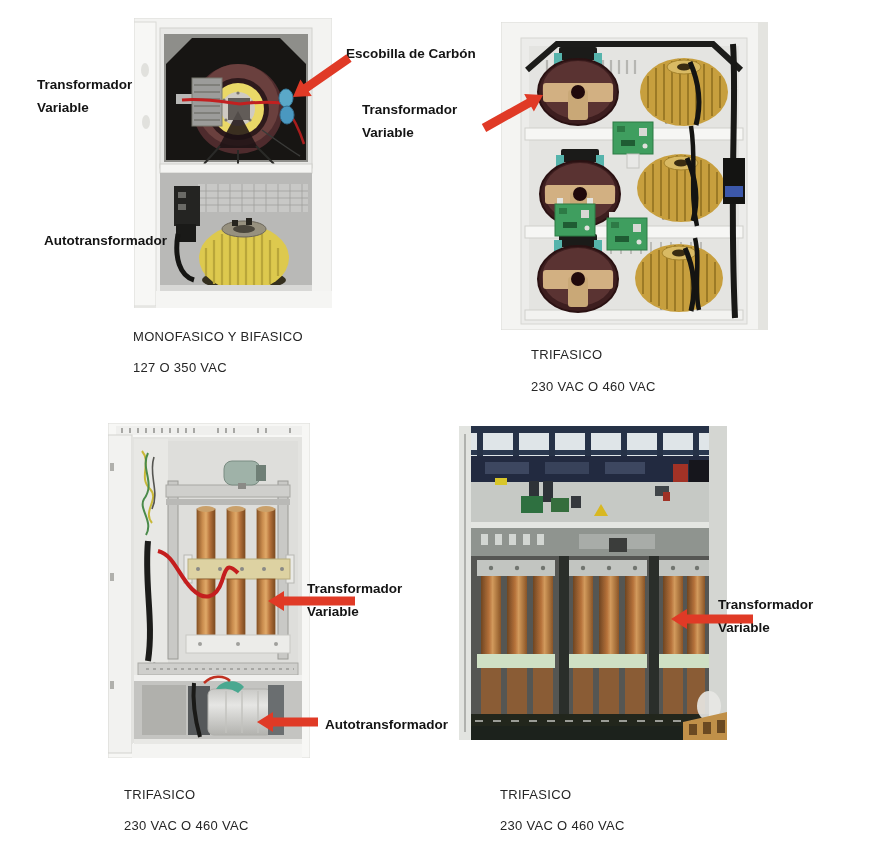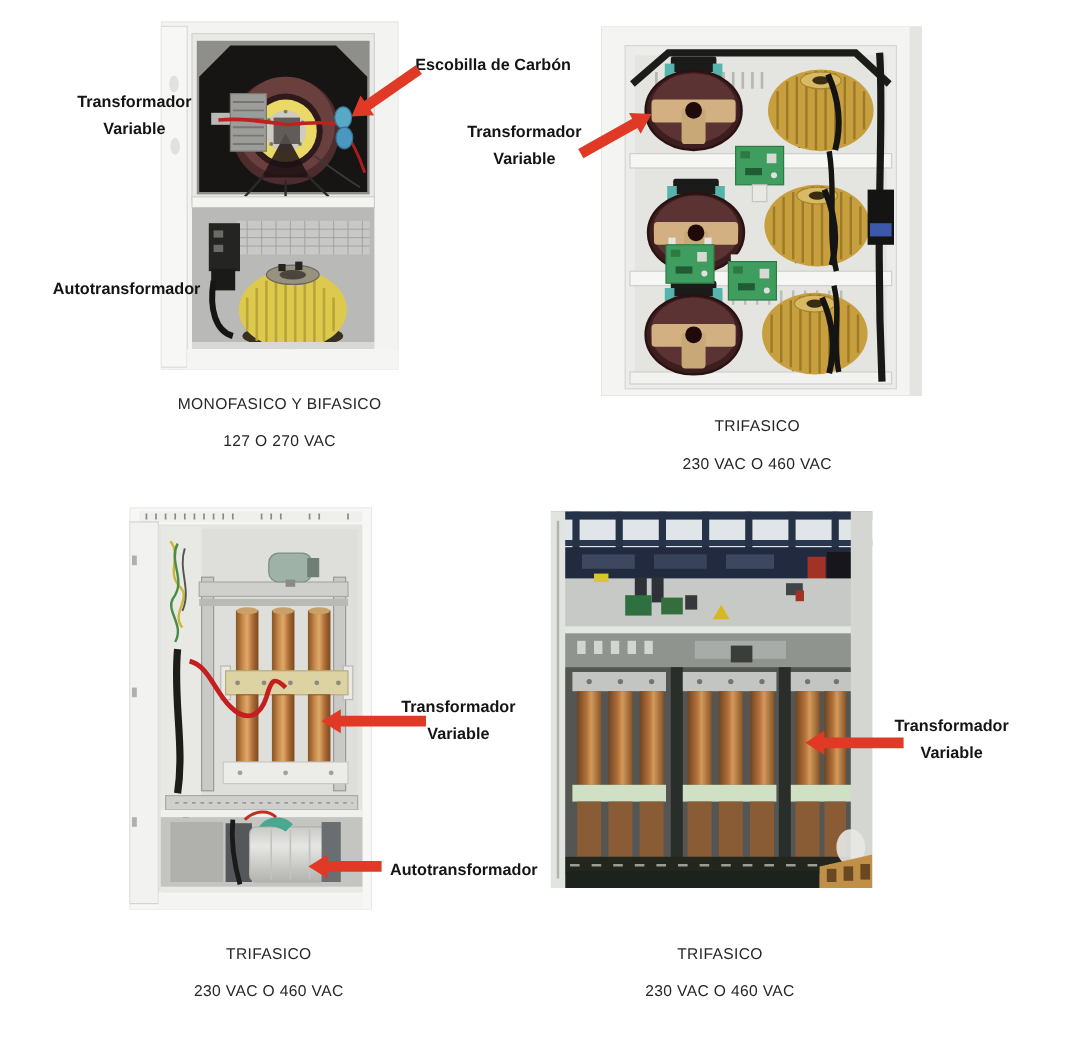--- a/index.html
+++ b/index.html
@@ -3,27 +3,27 @@
 <meta charset="utf-8">
 <style>
   html,body{margin:0;padding:0;background:#ffffff;}
   .stage{
     position:relative;width:896px;height:864px;background:#ffffff;overflow:hidden;
     font-family:"Liberation Sans", sans-serif;color:#1f1f1f;
   }
   .photo{position:absolute;margin:0;padding:0;}
   .photo svg{display:block;}
   .caption{
-    position:absolute;width:200px;text-align:center;
+    position:absolute;width:200px;
     font-size:13px;letter-spacing:.3px;color:#262626;white-space:nowrap;
   }
   .annot{
     position:absolute;font-size:13.5px;color:#141414;line-height:23px;white-space:nowrap;font-weight:bold;
   }
-  .annot.two-line{text-align:center;}
+  .annot.two-line{text-align:left;}
   .arrow-layer{position:absolute;left:0;top:0;pointer-events:none;}
   .arrow-layer polygon{fill:var(--arrow-color,#e03a26);}
 </style>
 </head>
 <body style="background: rgb(255, 255, 255);">
 
 <div class="stage" style="color: rgb(31, 31, 31);">
 
   <svg width="0" height="0" style="position:absolute" aria-hidden="true">
     <defs>
@@ -415,21 +415,21 @@
   </div>
 
   <div class="annot" style="left:325px;top:713px;">Autotransformador</div>
 
   <div class="annot two-line" style="left:718px;top:593px;width:150px;">
     <div>Transformador</div>
     <div>Variable</div>
   </div>
 
   <div class="caption" style="left:133px;top:329px;">MONOFASICO Y BIFASICO</div>
-  <div class="caption" style="left:133px;top:360px;">127 O 270 VAC</div>
+  <div class="caption" style="left:133px;top:360px;">127 O 350 VAC</div>
 
   <div class="caption" style="left:531px;top:347px;">TRIFASICO</div>
   <div class="caption" style="left:531px;top:379px;">230 VAC O 460 VAC</div>
 
   <div class="caption" style="left:124px;top:787px;">TRIFASICO</div>
   <div class="caption" style="left:124px;top:818px;">230 VAC O 460 VAC</div>
 
   <div class="caption" style="left:500px;top:787px;">TRIFASICO</div>
   <div class="caption" style="left:500px;top:818px;">230 VAC O 460 VAC</div>
 

